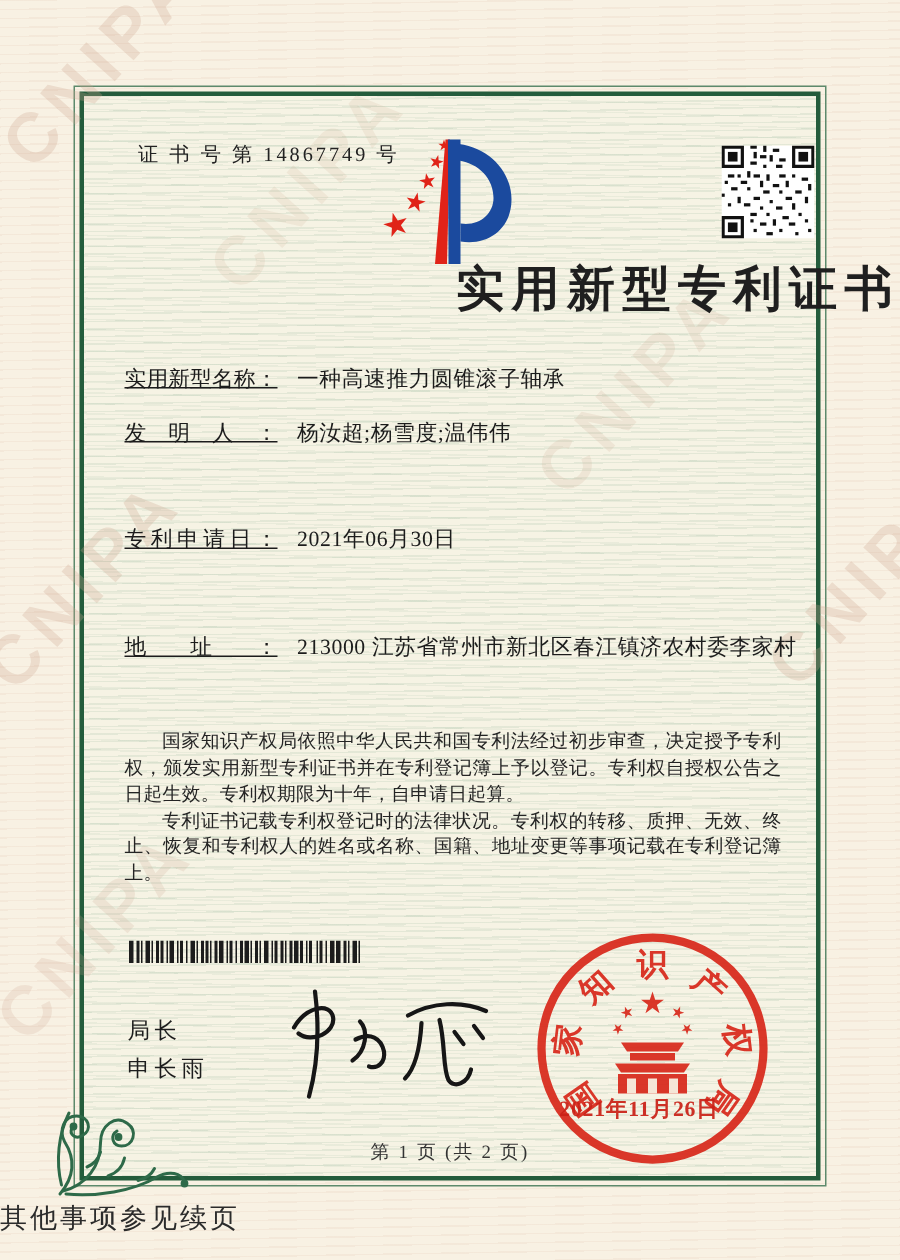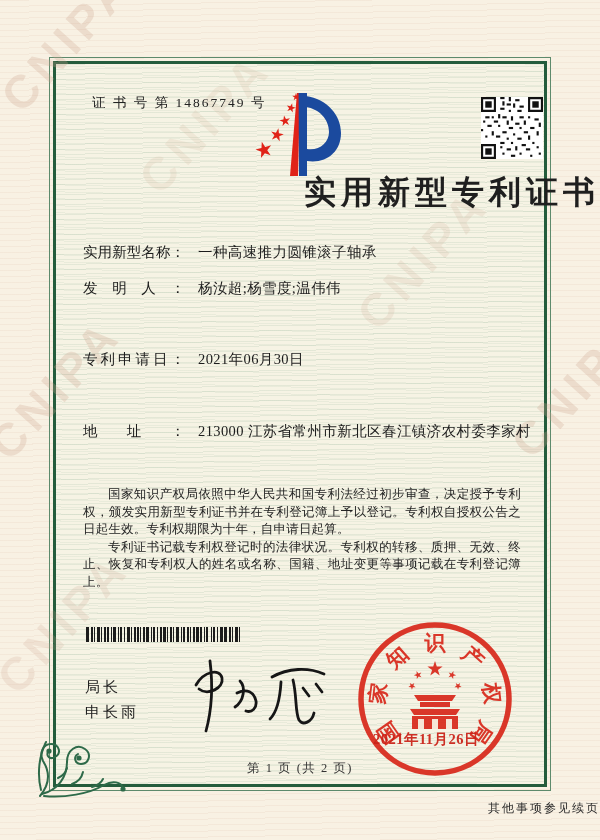--- a/index.html
+++ b/index.html
@@ -20,32 +20,32 @@
   .wm { position:absolute; z-index:1; font-family:"Liberation Sans","DejaVu Sans",sans-serif;
     font-weight:bold; font-size:46px; letter-spacing:6px; color:rgba(206,165,145,0.28);
     transform:rotate(-48deg); white-space:nowrap; pointer-events:none; }
   .content { position:absolute; inset:0; z-index:2; }
   .abs { position:absolute; }
   .cert-no { left:92px; top:94px; font-size:13.5px; letter-spacing:2px; color:#222; }
   .title { left:0; right:0; top:171px; text-align:right; font-size:32px; font-weight:600;
     letter-spacing:5px; color:#1f1f1f; }
   .frow { left:83px; width:440px; font-size:14.5px; color:#1c1c1c; white-space:nowrap; }
   .flabel { display:inline-block; width:102px; text-align:justify; text-align-last:justify;
-    vertical-align:bottom; }
+    vertical-align:bottom;text-decoration:underline; }
   .fvalue { margin-left:13px; letter-spacing:0.4px; }
   .grant2 { position:absolute; left:219px; top:0; white-space:nowrap; }
   .flabel2 { display:inline-block; width:94px; text-align:justify; text-align-last:justify; }
   .paras { left:83px; top:486px; width:438px;font-family:Liberation Serif, serif; }
   .paras p { text-indent:2em; font-size:12.5px; line-height:17.6px; text-align:justify;
     color:#242424; letter-spacing:0.2px; }
   .signer { left:85px; font-size:15px; letter-spacing:3px; color:#1d1d1d; }
   .pageno { left:0; right:0; top:760px; text-align:center; font-size:12.5px;
     letter-spacing:1.5px; color:#333; }
-  .contnote { left:0; right:0; top:800px; text-align:right; font-size:12px;
-    letter-spacing:2px; color:#2b2b2b;margin-left:24px; }
+  .contnote { left:0; right:0; top:800px; text-align:left; font-size:18px;
+    letter-spacing:2px; color:#2b2b2b; }
   svg { display:block; }
 </style>
 </head>
 <body>
 
 <div class="page">
 
   <div class="frame-outer">
     <div class="frame-inner"></div>
   </div>

